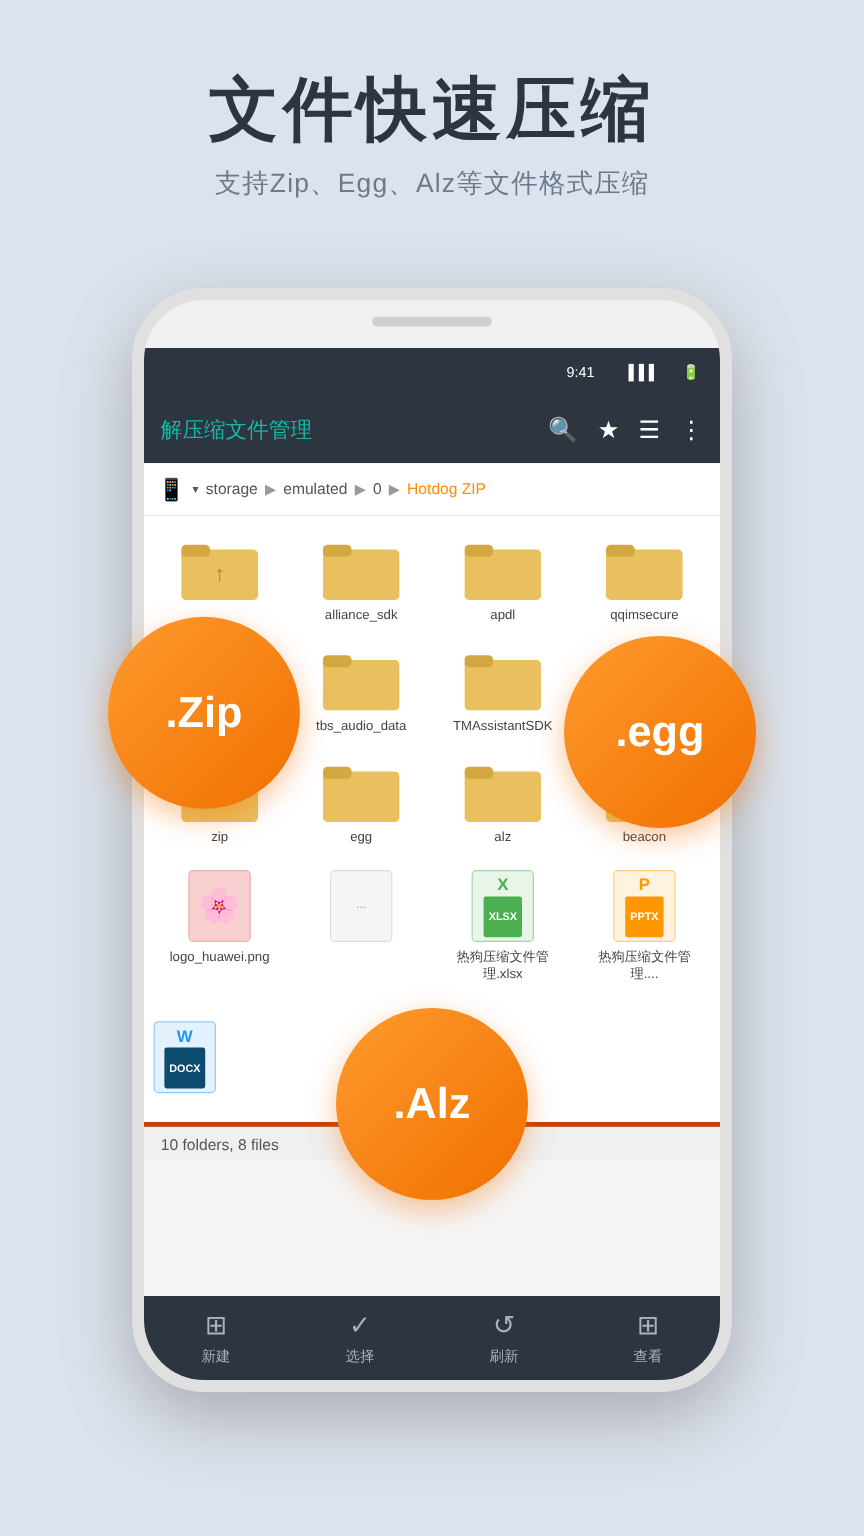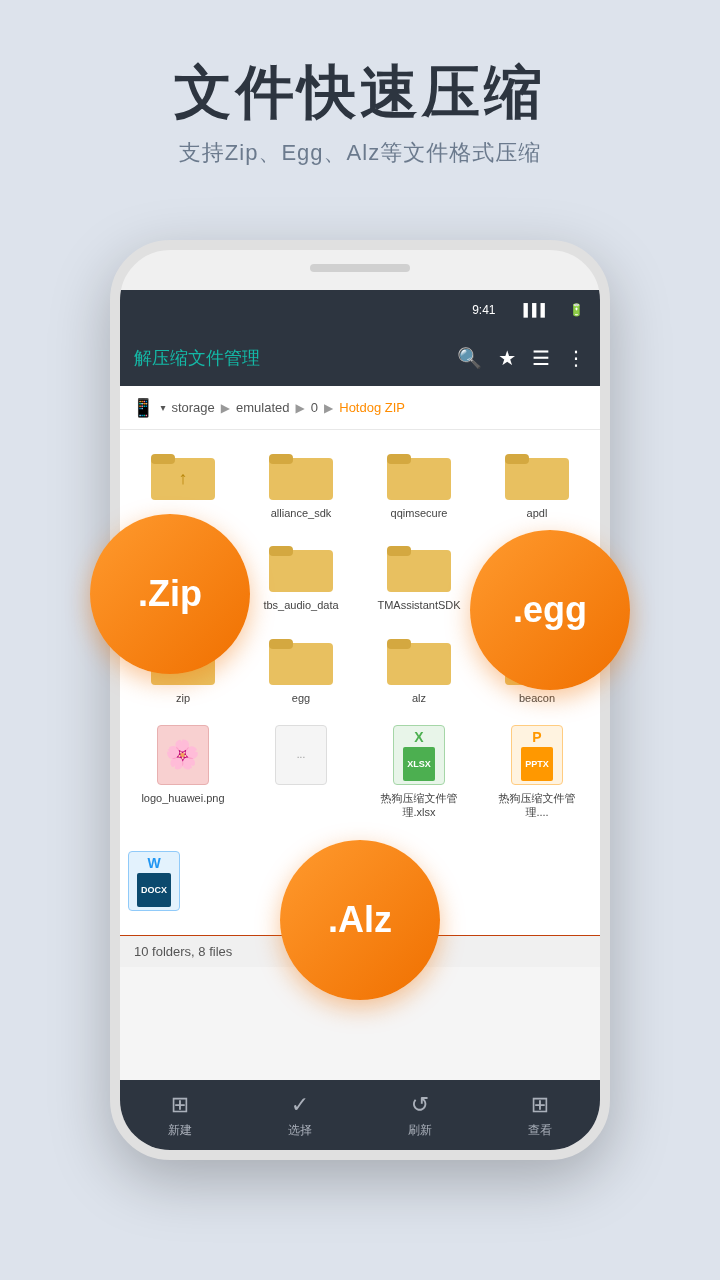--- a/index.html
+++ b/index.html
@@ -242,21 +242,21 @@
       font-size: 12px;
     }
 
     
     .footer-info {
       background: #f0f0f0;
       height: 32px;
       display: flex;
       align-items: center;
       padding: 0 14px;
-      border-top: 1px solid #c2410c;
+      border-top: 4px solid #c2410c;
     }
     .footer-info-text {
       font-size: 13px;
       color: #555;
     }
 
     
     .float-zip {
       position: absolute;
       width: 160px;
@@ -384,31 +384,31 @@
           <span class="file-name">alliance_sdk</span>
         </div>
 
         <div class="file-item">
           <div class="folder-icon">
             <svg viewBox="0 0 64 52" xmlns="http://www.w3.org/2000/svg">
               <rect x="0" y="10" width="64" height="42" rx="4" class="folder-svg"></rect>
               <rect x="0" y="6" width="24" height="10" rx="4" class="folder-tab"></rect>
             </svg>
           </div>
+          <span class="file-name">apdl</span>
+        </div>
+
+        <div class="file-item">
+          <div class="folder-icon">
+            <svg viewBox="0 0 64 52" xmlns="http://www.w3.org/2000/svg">
+              <rect x="0" y="10" width="64" height="42" rx="4" class="folder-svg"></rect>
+              <rect x="0" y="6" width="24" height="10" rx="4" class="folder-tab"></rect>
+            </svg>
+          </div>
           <span class="file-name">qqimsecure</span>
-        </div>
-
-        <div class="file-item">
-          <div class="folder-icon">
-            <svg viewBox="0 0 64 52" xmlns="http://www.w3.org/2000/svg">
-              <rect x="0" y="10" width="64" height="42" rx="4" class="folder-svg"></rect>
-              <rect x="0" y="6" width="24" height="10" rx="4" class="folder-tab"></rect>
-            </svg>
-          </div>
-          <span class="file-name">apdl</span>
         </div>
 
         <div class="file-item">
           <div class="folder-icon">
             <svg viewBox="0 0 64 52" xmlns="http://www.w3.org/2000/svg">
               <rect x="0" y="10" width="64" height="42" rx="4" class="folder-svg"></rect>
               <rect x="0" y="6" width="24" height="10" rx="4" class="folder-tab"></rect>
             </svg>
           </div>
           <span class="file-name">tbs</span>

